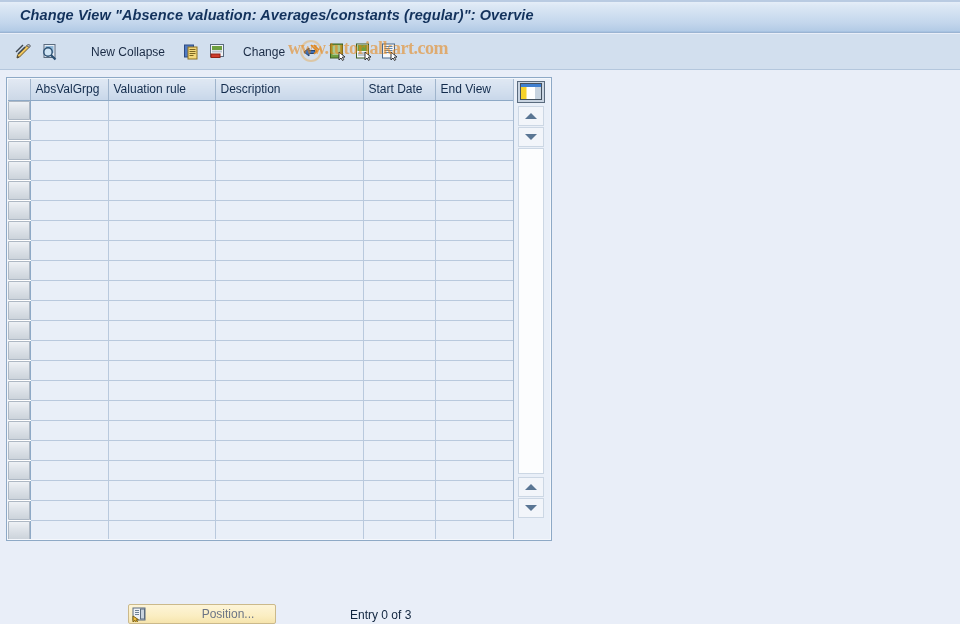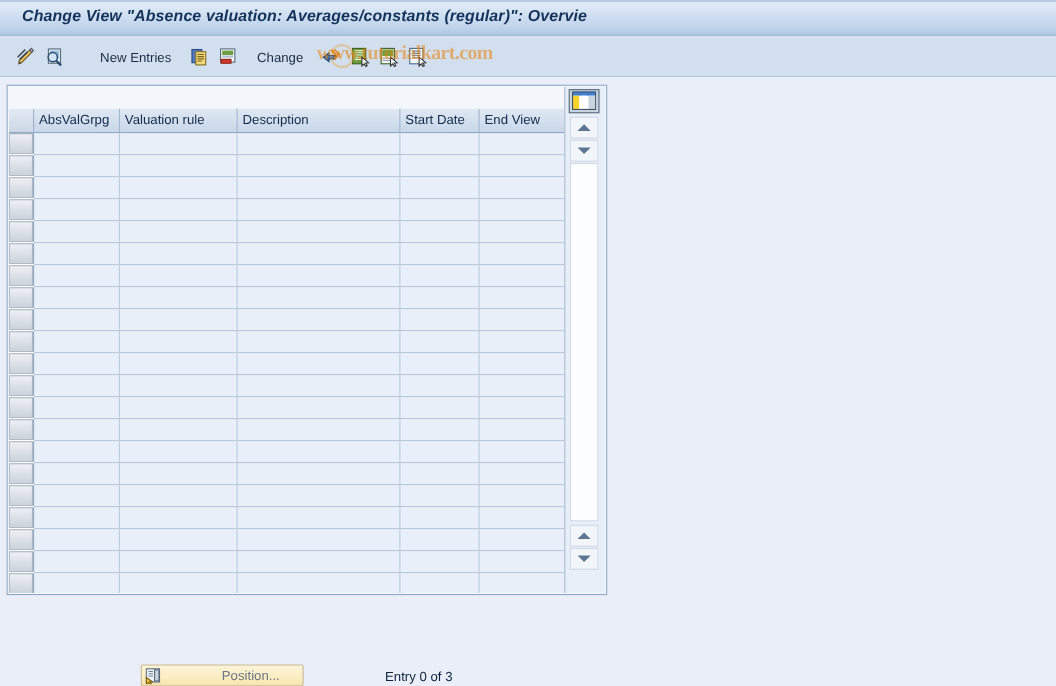--- a/index.html
+++ b/index.html
@@ -52,21 +52,21 @@
   .grid-wrap{
     position:absolute; left:6px; top:77px; width:546px; height:464px;
     border:1px solid #8ea9c6;
     background:#f4f7fc;
   }
   .grid-inner{
     position:absolute; left:1px; top:1px; width:542px; height:460px;
     display:flex;
   }
   .table-area{ width:505px; height:460px; position:relative; overflow:hidden; }
-  table.grid{ border-collapse:collapse; width:505px; table-layout:fixed;margin-top:20px; }
+  table.grid{ border-collapse:collapse; width:505px; table-layout:fixed; }
   table.grid th{
     height:21px; padding:0 5px;
     background:linear-gradient(to bottom,#dfe8f3 0%,#d3dfee 55%,#c8d7e9 100%);
     border-right:1px solid #9fb4cc;
     border-bottom:1px solid #8ea9c6;
     font-weight:normal; font-size:12px; color:#122b4c;
     text-align:left; white-space:nowrap;
   }
   table.grid th.selcol{
     width:22px; padding:0;
@@ -174,21 +174,21 @@
       <circle cx="8" cy="10" r="4.2" fill="#cfe4f4" stroke="#2a4f72" stroke-width="1.4"></circle>
       <path d="M11 13 L15.5 17.5" stroke="#2a4f72" stroke-width="2.2" fill="none"></path>
     </svg>
   </div>
 
   <div class="tb-gap"></div>
 
 
   <div class="tb-gap"></div>
 
-  <div class="tb-item tb-text">New Entries</div>
+  <div class="tb-item tb-text">New Collapse</div>
 
   <div class="tb-gap-sm"></div>
 
   <div class="tb-item tb-icon" title="Copy As">
     <svg width="19" height="19" viewBox="0 0 19 19">
       <rect x="2.5" y="3" width="9" height="12" fill="#4e79c4" stroke="#2c4a80" stroke-width="1"></rect>
       <rect x="6" y="5" width="9" height="12" fill="#f2d77a" stroke="#8a6f20" stroke-width="1"></rect>
       <path d="M7.5 7.5h6M7.5 9.5h6M7.5 11.5h6M7.5 13.5h4" stroke="#7a6520" stroke-width="1"></path>
     </svg>
   </div>

